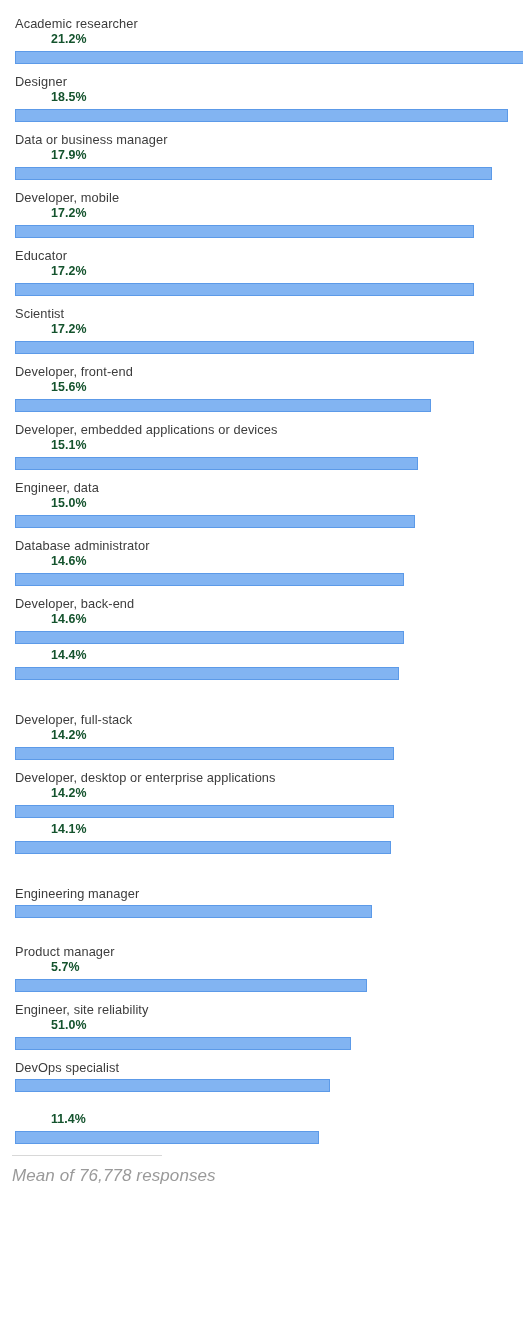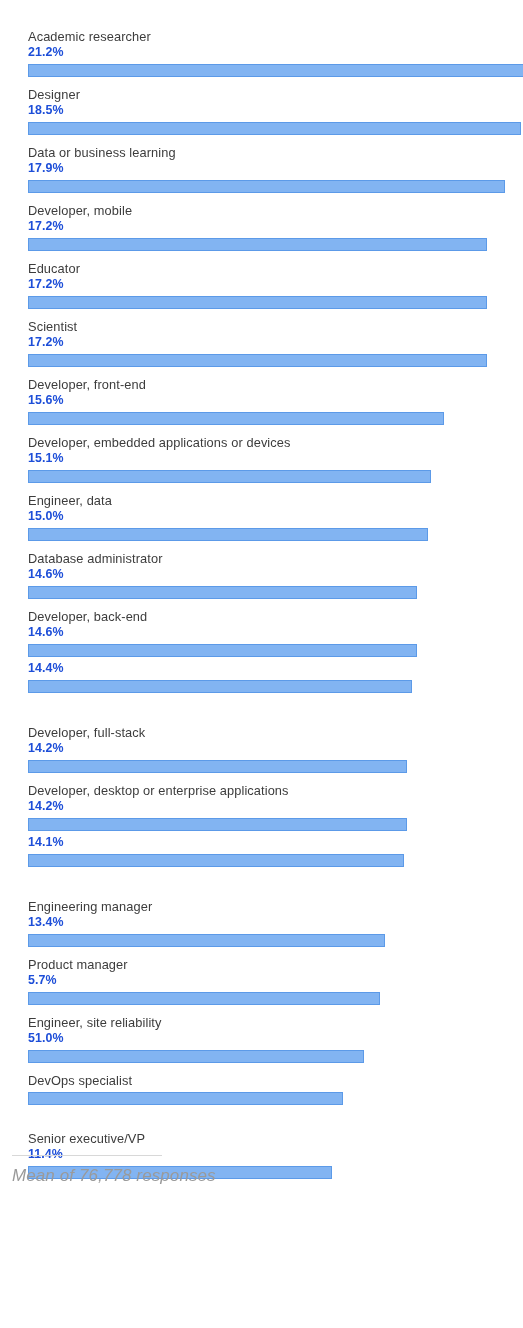--- a/index.html
+++ b/index.html
@@ -12,21 +12,21 @@
     height: 1328px;
     font-family: "Liberation Sans", sans-serif;
     color: #2f2f2f;
     overflow: hidden;
     position: relative;
   }
   #chart-root {
     width: 523px;
     height: 1208px;
     box-sizing: border-box;
-    padding: 16px;
+    padding: 3px;
     position: relative;
     overflow: hidden;
   }
   .rows {
     padding-top: 6px;
   }
   .bar-row {
     position: relative;
     height: 58px;
     padding-left: 12px;
@@ -38,24 +38,25 @@
     line-height: 15px;
     color: #3c3c3c;
     font-weight: 400;
     letter-spacing: 0.1px;
     white-space: nowrap;
     padding-top: 7px;
   }
   .row-value {
     font-size: 12.4px;
     line-height: 15px;
-    color: #1d4ed8;
+    color: #14532d;
     font-weight: 700;
     letter-spacing: 0.1px;
     padding-top: 1px;
+    margin-left: 36px;
   }
   .bar-track {
     position: relative;
     height: 14px;
     margin-top: 4px;
     width: 511px;
     overflow: visible;
   }
   .bar-fill {
     position: absolute;
@@ -103,21 +104,21 @@
         </div>
       </div>
       <div class="bar-row">
         <div class="row-label">Designer</div>
         <div class="row-value">18.5%</div>
         <div class="bar-track">
           <div class="bar-fill capped" style="width: 493.395px; background: rgb(130, 180, 242); border-color: rgb(92, 154, 232);"></div>
         </div>
       </div>
       <div class="bar-row">
-        <div class="row-label">Data or business learning</div>
+        <div class="row-label">Data or business manager</div>
         <div class="row-value">17.9%</div>
         <div class="bar-track">
           <div class="bar-fill capped" style="width: 477.393px; background: rgb(130, 180, 242); border-color: rgb(92, 154, 232);"></div>
         </div>
       </div>
       <div class="bar-row">
         <div class="row-label">Developer, mobile</div>
         <div class="row-value">17.2%</div>
         <div class="bar-track">
           <div class="bar-fill capped" style="width: 458.724px; background: rgb(130, 180, 242); border-color: rgb(92, 154, 232);"></div>
@@ -193,21 +194,20 @@
         </div>
       </div>
       <div class="bar-row">
         <div class="row-value">14.1%</div>
         <div class="bar-track">
           <div class="bar-fill capped" style="width: 376.047px; background: rgb(130, 180, 242); border-color: rgb(92, 154, 232);"></div>
         </div>
       </div>
       <div class="bar-row">
         <div class="row-label">Engineering manager</div>
-        <div class="row-value">13.4%</div>
         <div class="bar-track">
           <div class="bar-fill capped" style="width: 357.378px; background: rgb(130, 180, 242); border-color: rgb(92, 154, 232);"></div>
         </div>
       </div>
       <div class="bar-row">
         <div class="row-label">Product manager</div>
         <div class="row-value">5.7%</div>
         <div class="bar-track">
           <div class="bar-fill capped" style="width: 352.044px; background: rgb(130, 180, 242); border-color: rgb(92, 154, 232);"></div>
         </div>
@@ -219,21 +219,20 @@
           <div class="bar-fill capped" style="width: 336.042px; background: rgb(130, 180, 242); border-color: rgb(92, 154, 232);"></div>
         </div>
       </div>
       <div class="bar-row">
         <div class="row-label">DevOps specialist</div>
         <div class="bar-track">
           <div class="bar-fill capped" style="width: 314.706px; background: rgb(130, 180, 242); border-color: rgb(92, 154, 232);"></div>
         </div>
       </div>
       <div class="bar-row">
-        <div class="row-label">Senior executive/VP</div>
         <div class="row-value">11.4%</div>
         <div class="bar-track">
           <div class="bar-fill capped" style="width: 304.038px; background: rgb(130, 180, 242); border-color: rgb(92, 154, 232);"></div>
         </div>
       </div>
     </div>
 
   <div class="footer">
     <div class="footer-divider"></div>
     <div class="footer-note">Mean of 76,778 responses</div>

